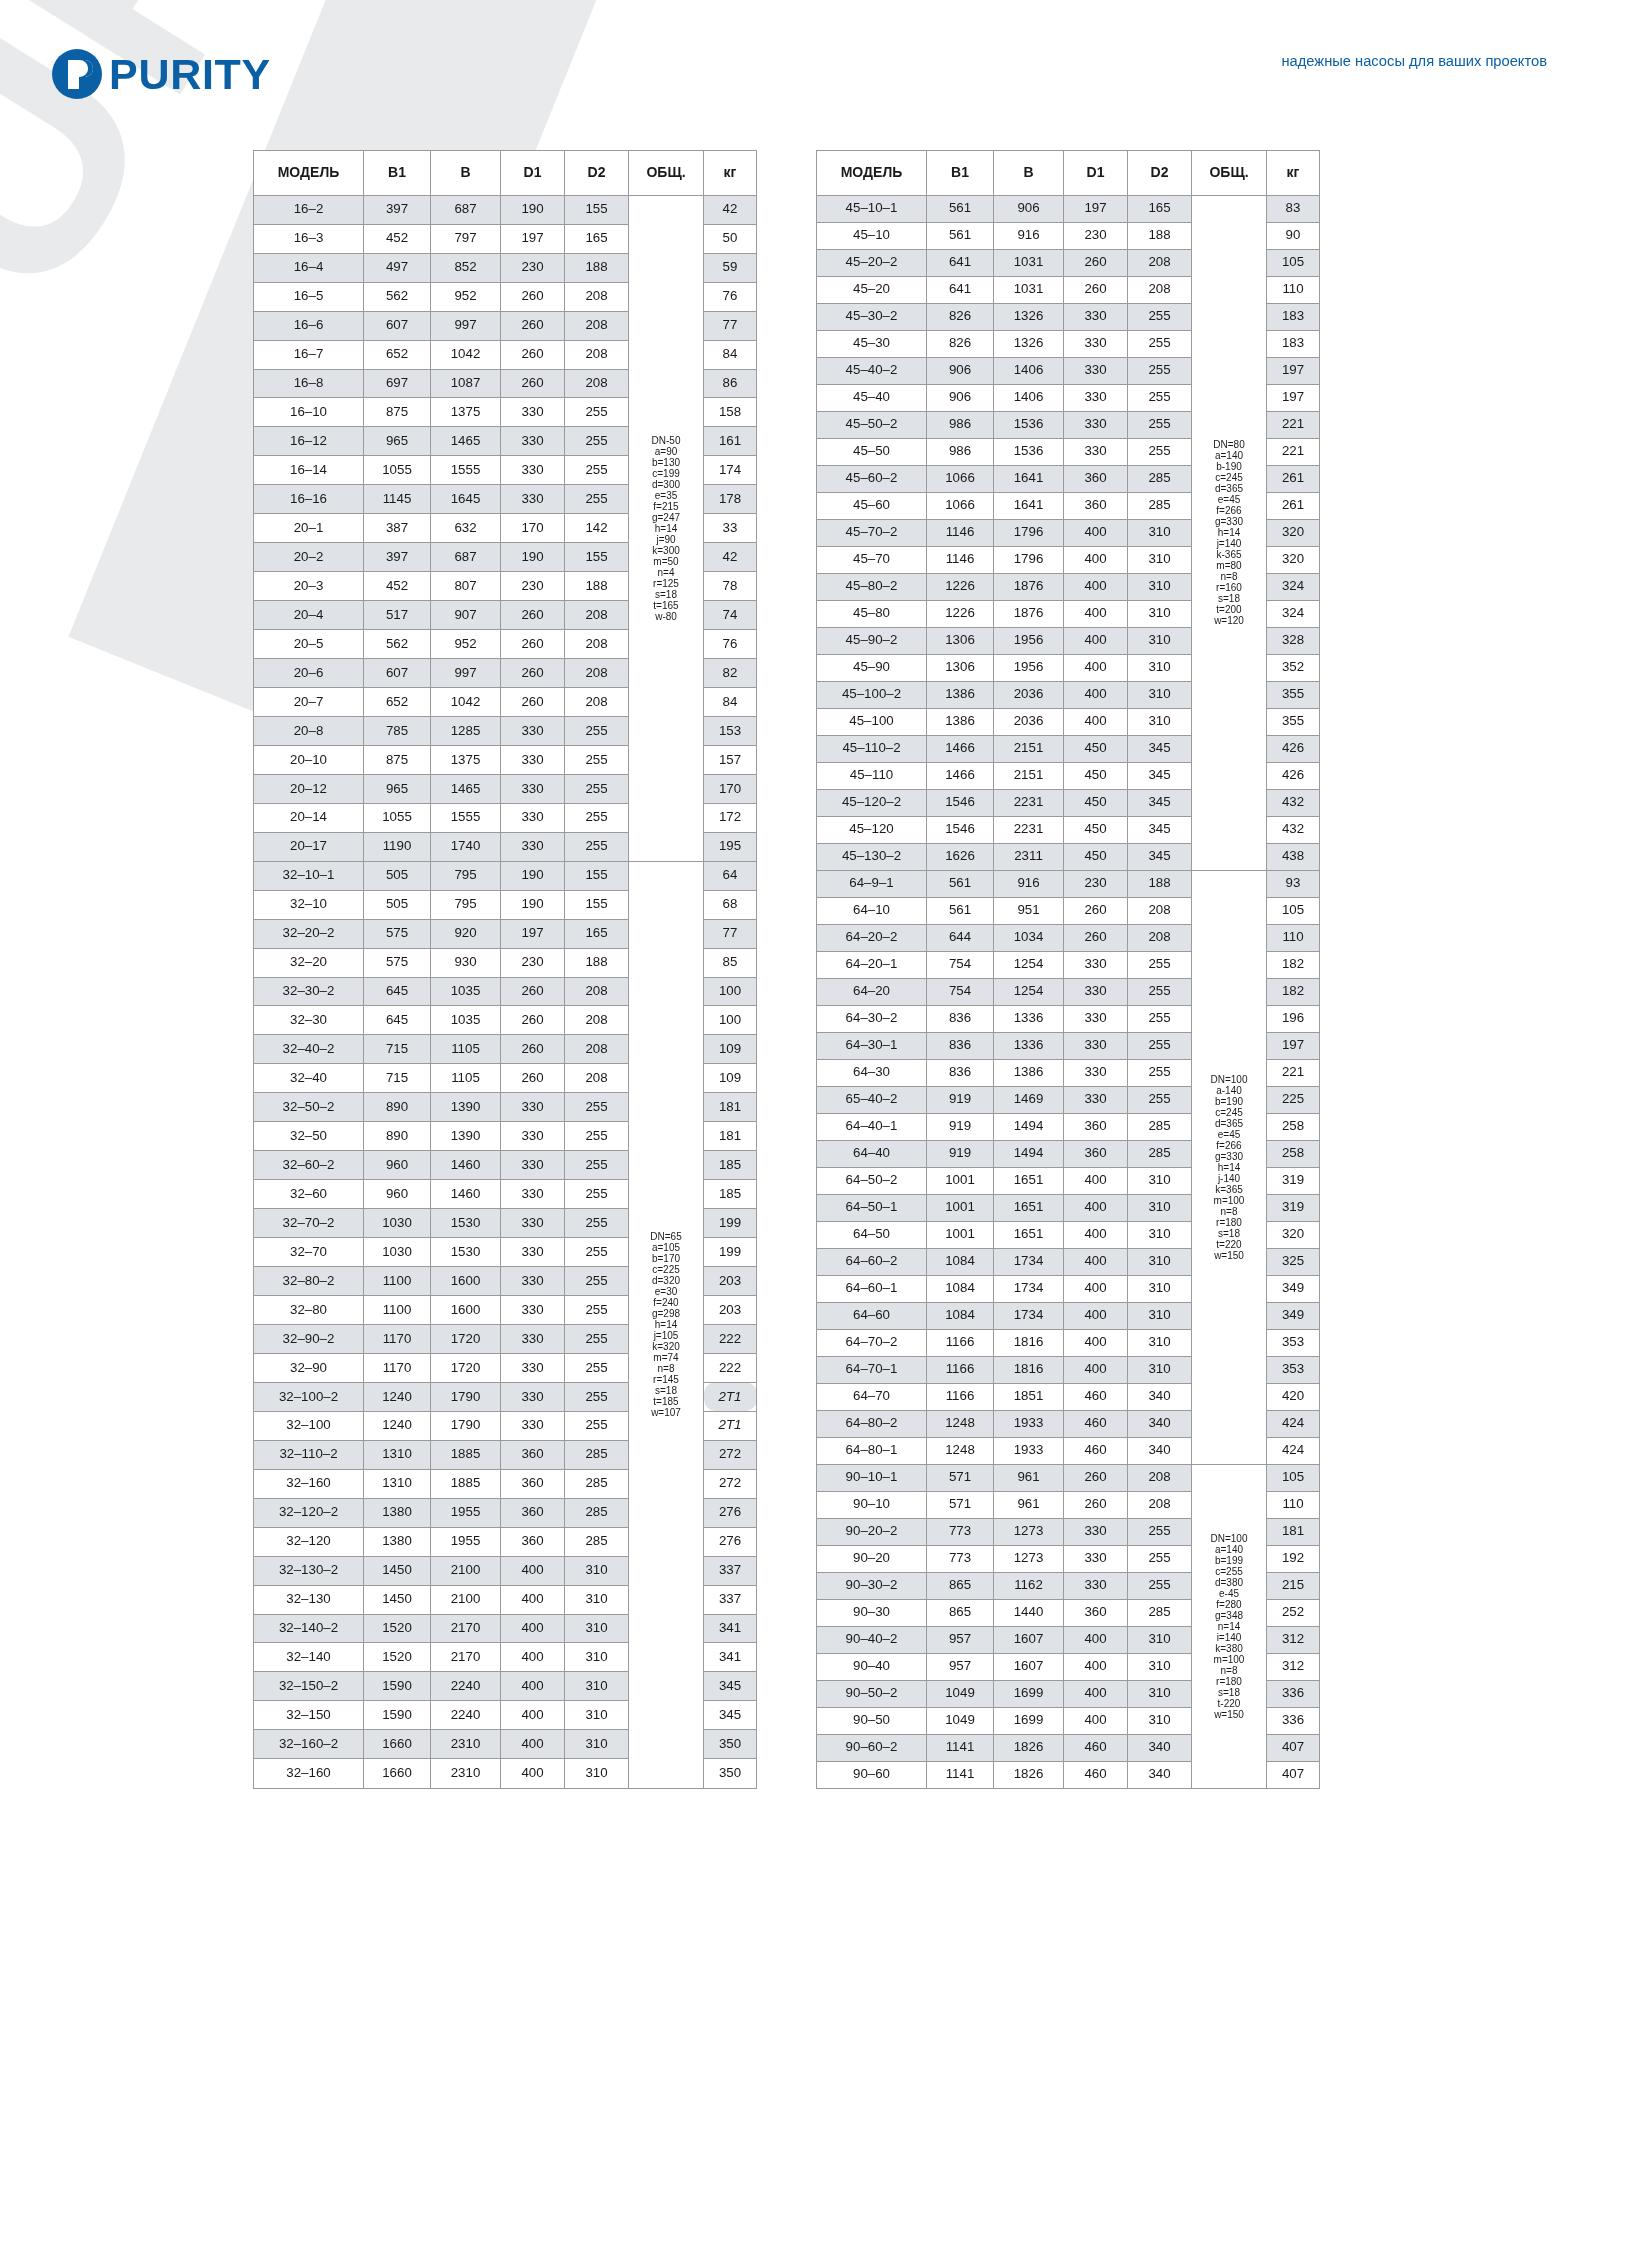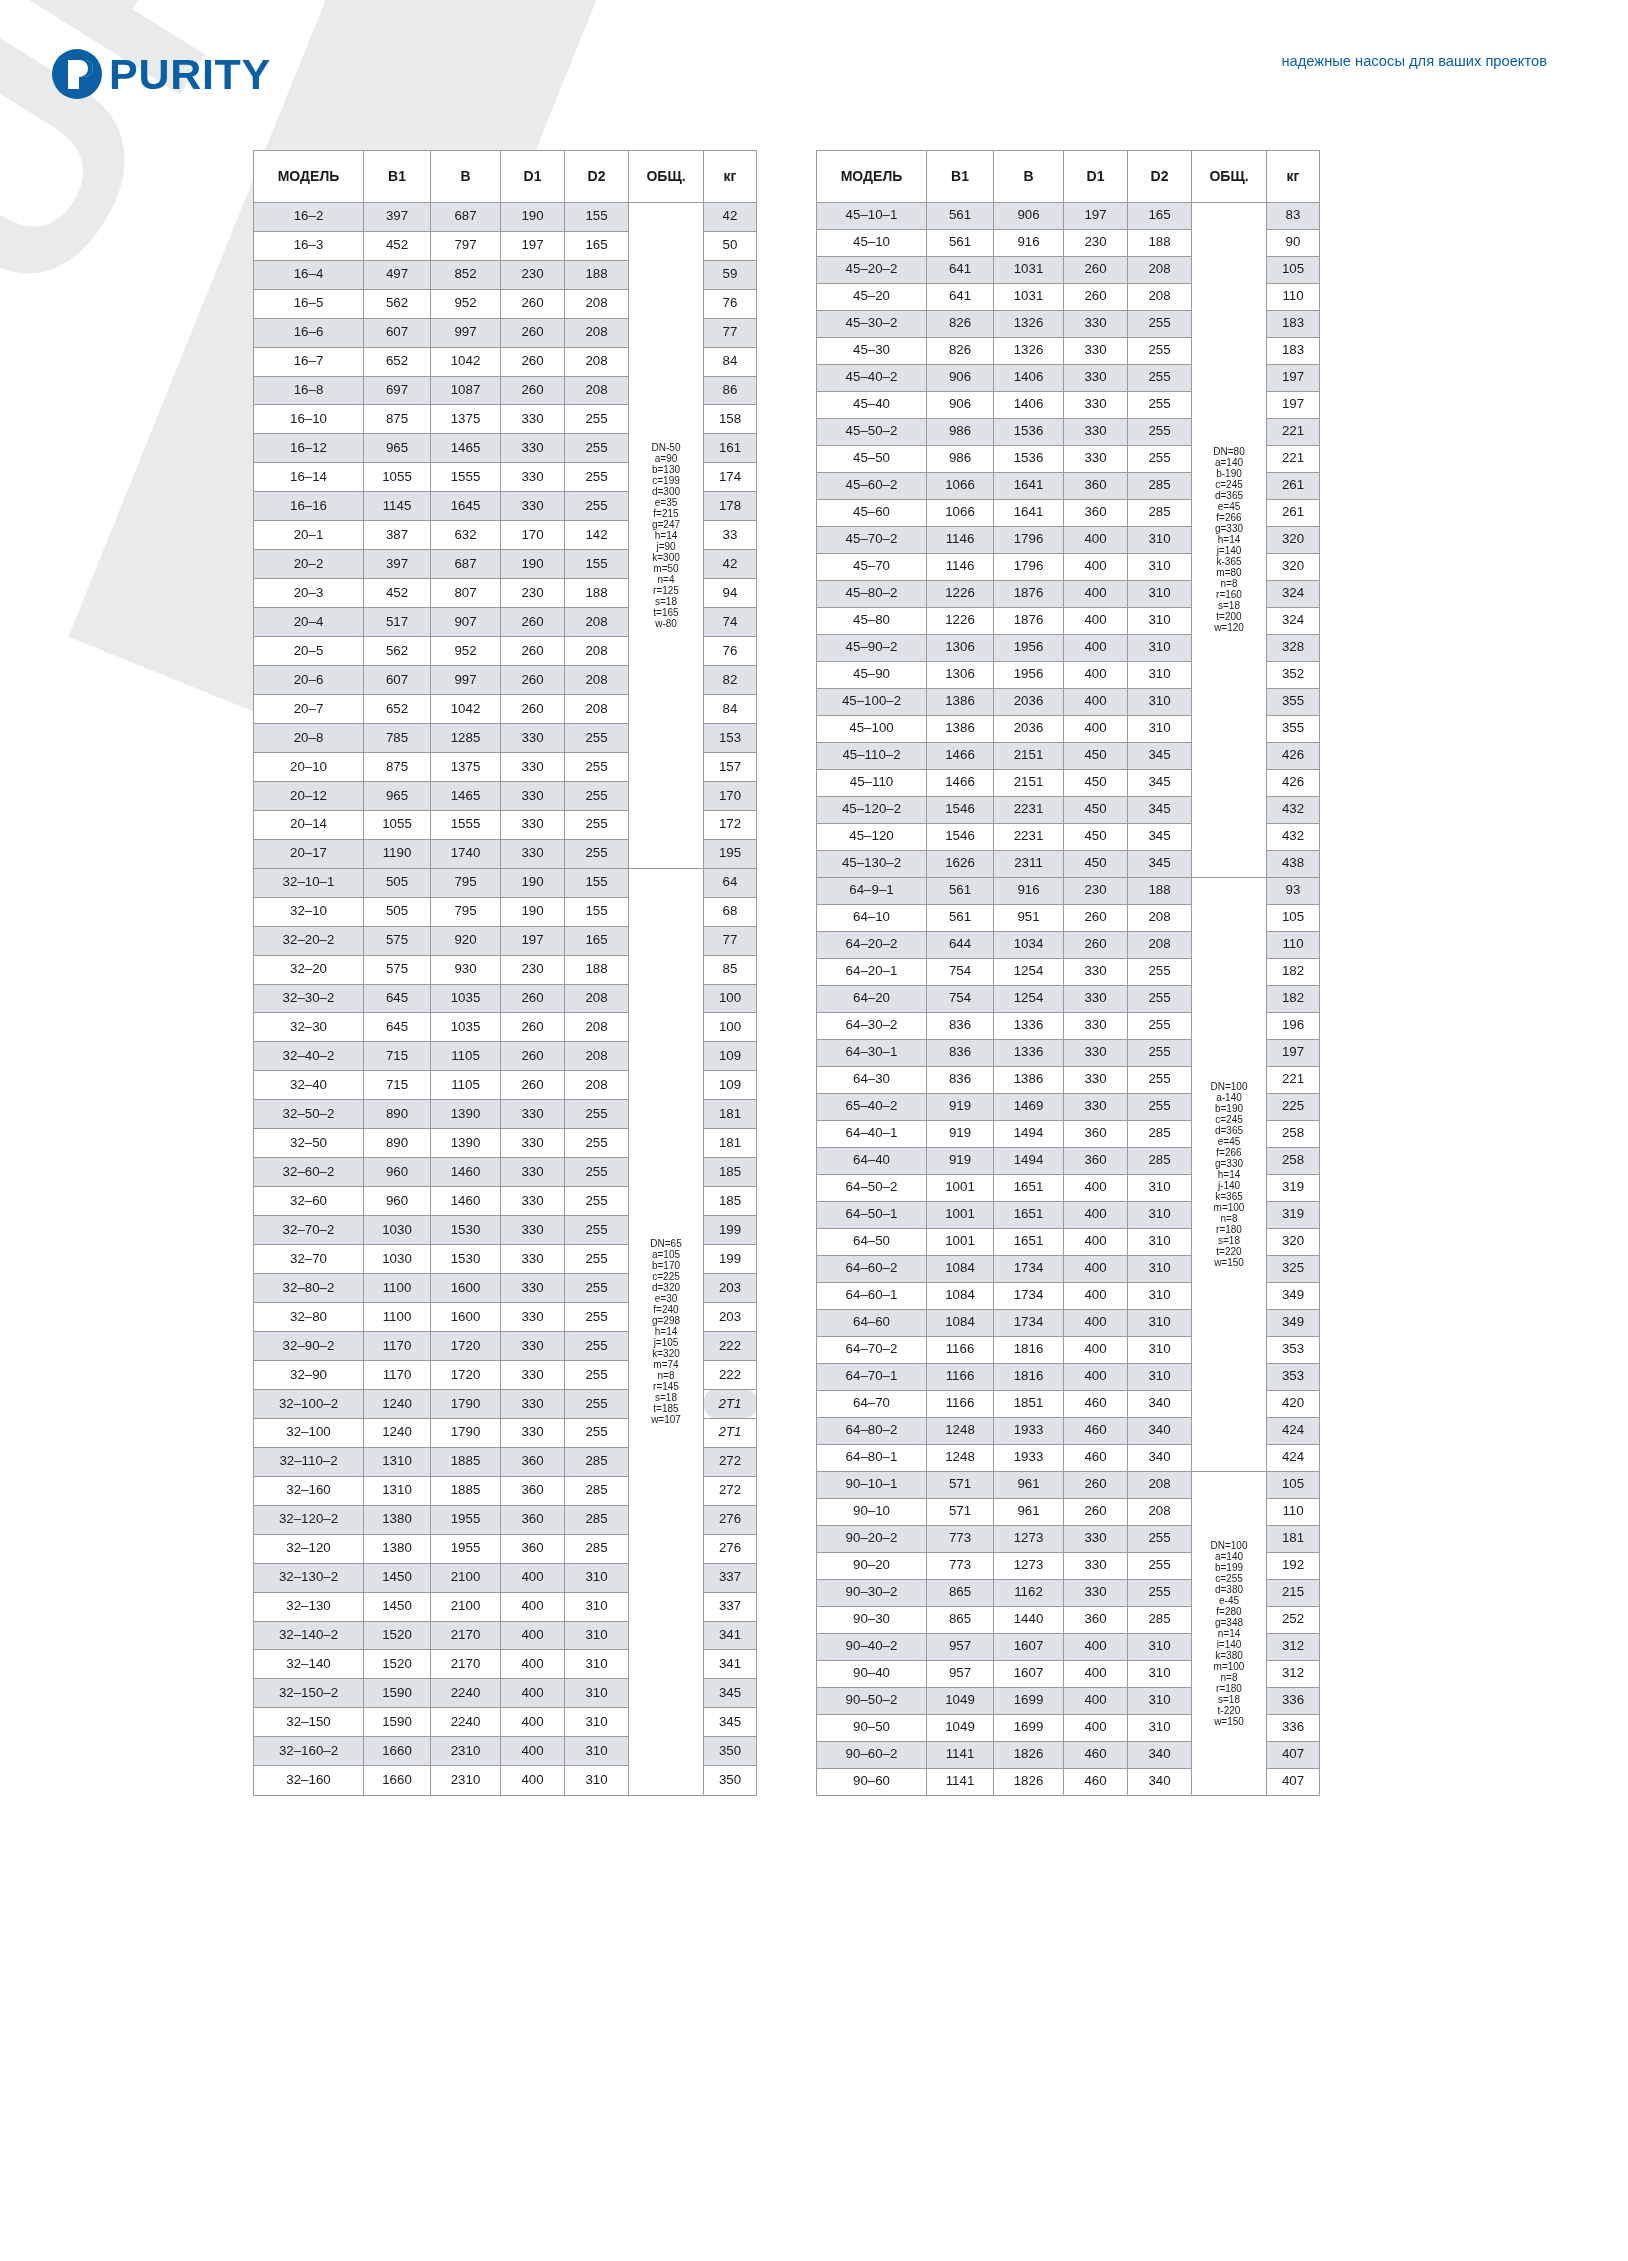--- a/index.html
+++ b/index.html
@@ -115,21 +115,21 @@
   }
   table.spec th, table.spec td {
     border: 0.7px solid #9a9a9a;
     text-align: center;
     padding: 0;
     height: 27px;
     font-weight: normal;
     line-height: 1.1;
   }
   table.spec thead th {
-    height: 52px;
+    height: 45px;
     font-weight: bold;
     font-size: 14px;
     background: #ffffff;
   }
   col.c-model { width: 110px; }
   col.c-b1 { width: 67px; }
   col.c-b { width: 70px; }
   col.c-d1 { width: 64px; }
   col.c-d2 { width: 64px; }
   col.c-obsh { width: 75px; }
@@ -316,21 +316,21 @@
             <td>190</td>
             <td>155</td>
             <td class="kg">42</td>
           </tr>
           <tr class="plain">
             <td class="model">20–3</td>
             <td>452</td>
             <td>807</td>
             <td>230</td>
             <td>188</td>
-            <td class="kg">94</td>
+            <td class="kg">78</td>
           </tr>
           <tr class="alt">
             <td class="model">20–4</td>
             <td>517</td>
             <td>907</td>
             <td>260</td>
             <td>208</td>
             <td class="kg">74</td>
           </tr>
           <tr class="plain">

